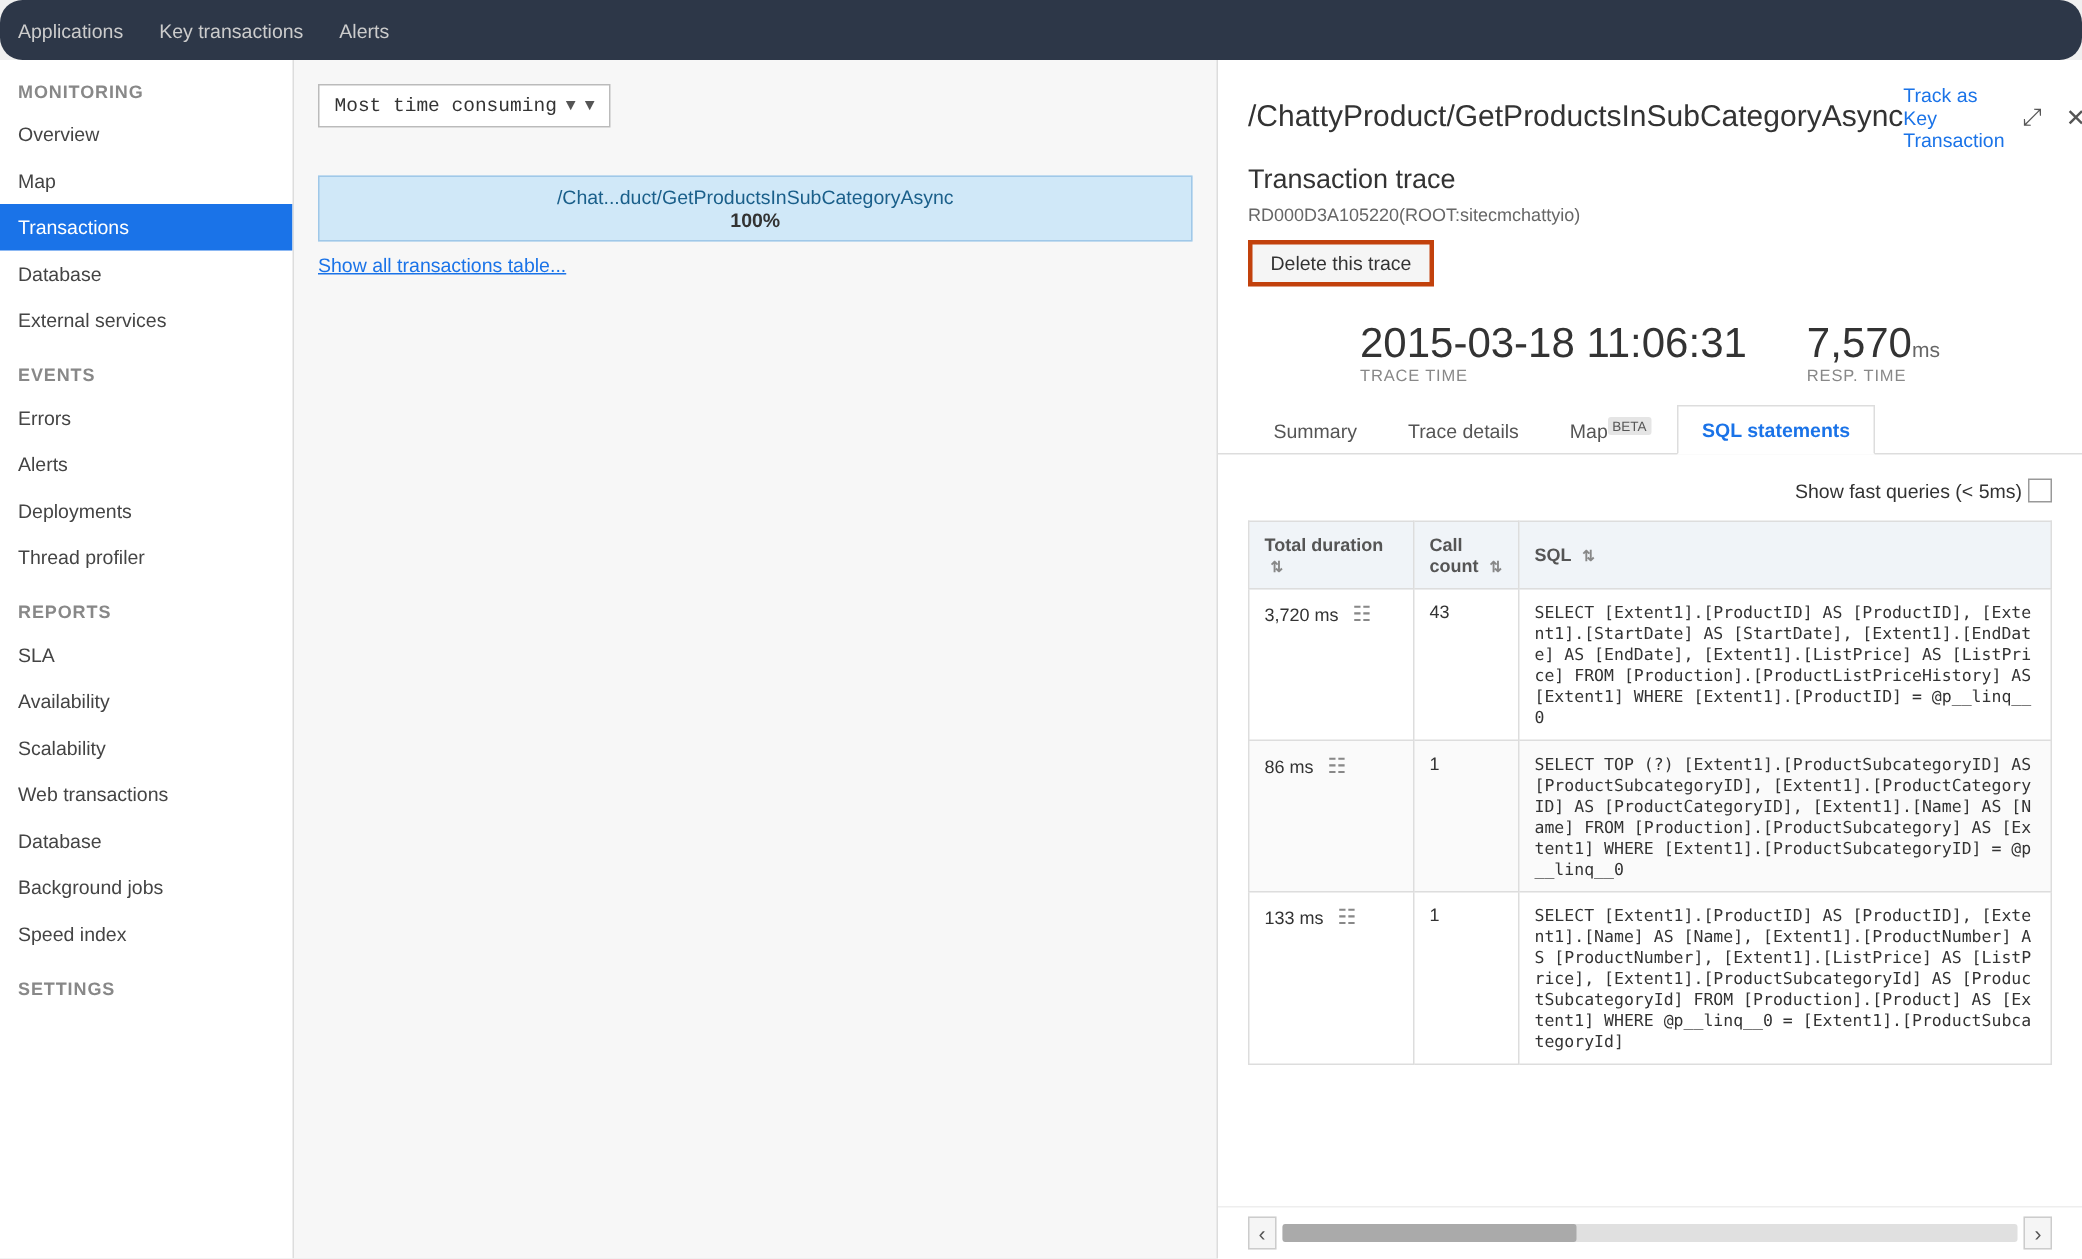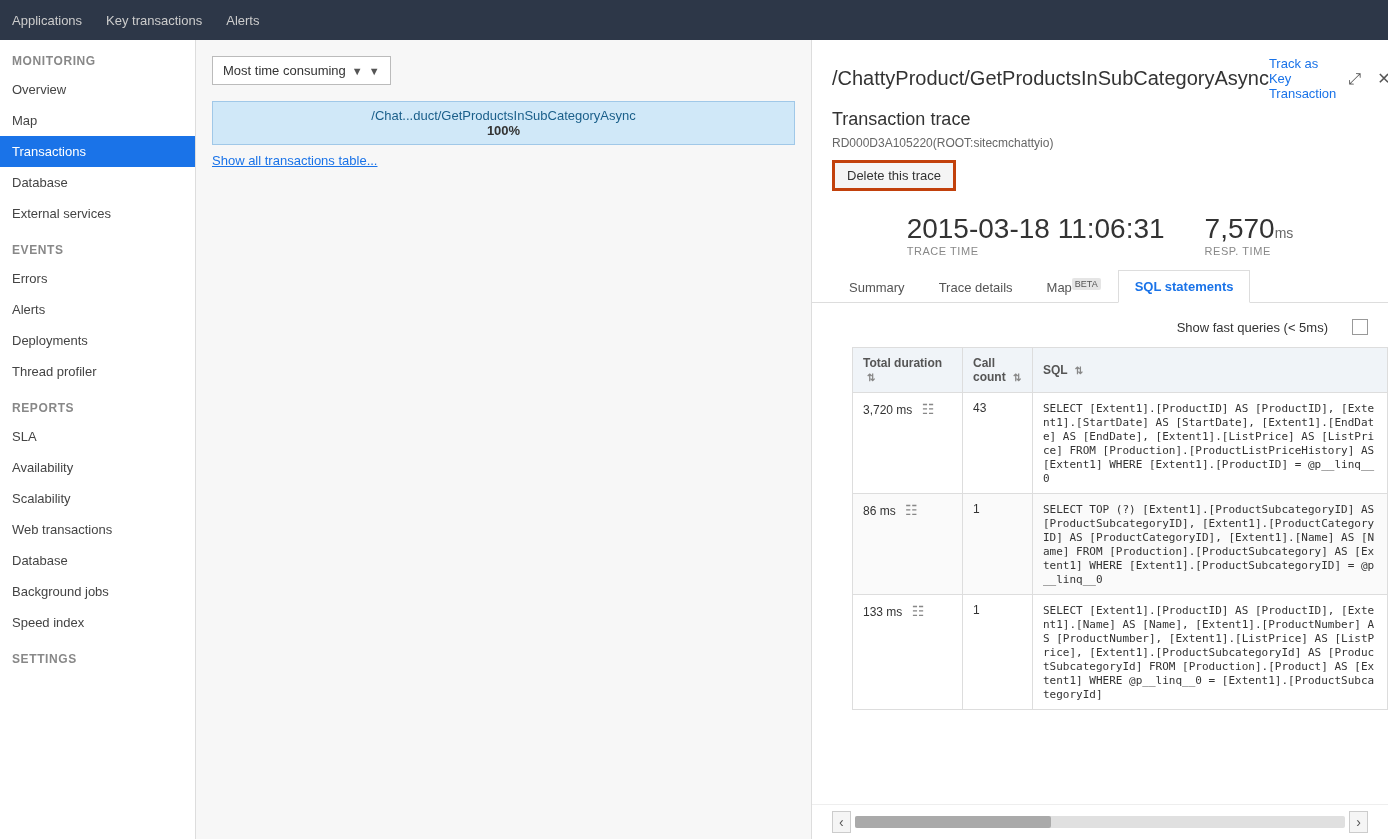--- a/index.html
+++ b/index.html
@@ -7,20 +7,21 @@
 
     
     .top-nav {
       background: #2d3748;
       color: #fff;
       display: flex;
       align-items: center;
       height: 40px;
       padding: 0 12px;
       gap: 24px;
+      border-radius: 15px;
     }
     .top-nav-item {
       font-size: 13px;
       color: #ccc;
       cursor: pointer;
       padding: 4px 0;
     }
 
     
     .layout {
@@ -68,21 +69,22 @@
       background: #f7f7f7;
       border-right: 1px solid #ddd;
       padding: 16px;
       overflow-y: auto;
     }
 
     
     .dropdown-row {
       display: flex;
       align-items: flex-end;
-      margin-bottom: 16px;
+      margin-bottom: 32px;
+      font-family: Liberation Mono, monospace;
     }
     .dropdown-select {
       border: 1px solid #bbb;
       background: #fff;
       padding: 6px 10px;
       font-size: 13px;
       cursor: pointer;
       display: flex;
       align-items: center;
       gap: 6px;
@@ -242,40 +244,39 @@
     .sql-content {
       padding: 16px 20px;
       flex: 1;
     }
 
     
     .fast-queries-row {
       display: flex;
       align-items: center;
       justify-content: flex-end;
-      gap: 24px;
+      gap: 4px;
       margin-bottom: 12px;
     }
     .fast-queries-label {
       font-size: 13px;
       color: #333;
     }
     .fast-queries-checkbox {
       width: 16px;
       height: 16px;
       border: 1px solid #999;
       background: #fff;
       cursor: pointer;
     }
 
     
     .sql-table {
       width: 100%;
       border-collapse: collapse;
-      margin-left: 20px;
     }
     .sql-table th {
       background: #f0f4f8;
       border: 1px solid #ddd;
       padding: 8px 10px;
       text-align: left;
       font-size: 12px;
       color: #555;
       font-weight: bold;
     }

